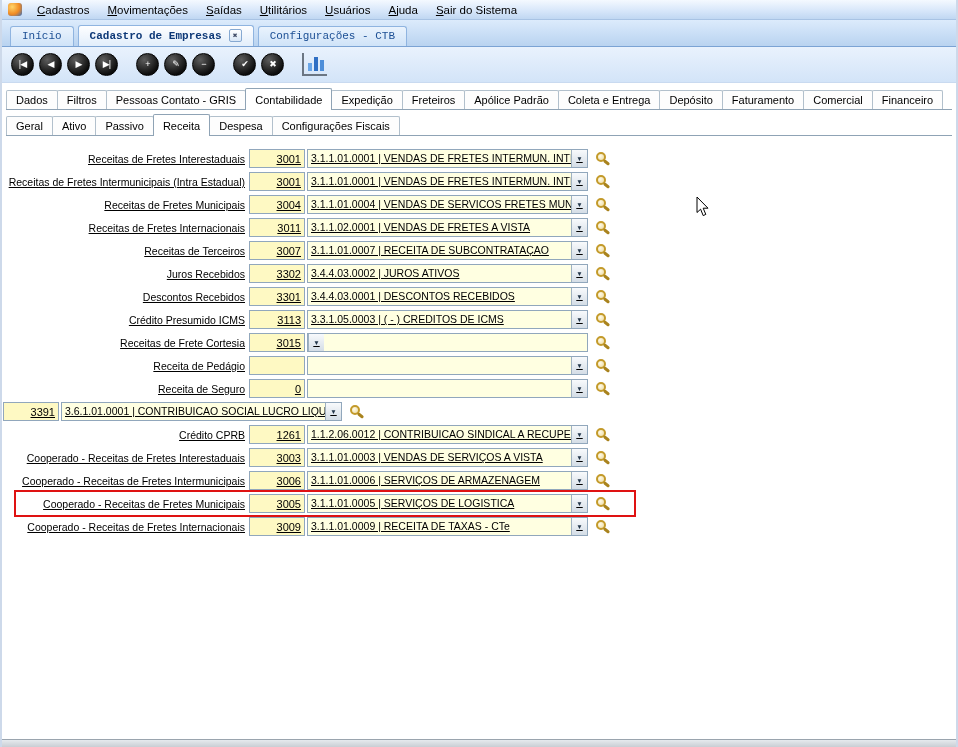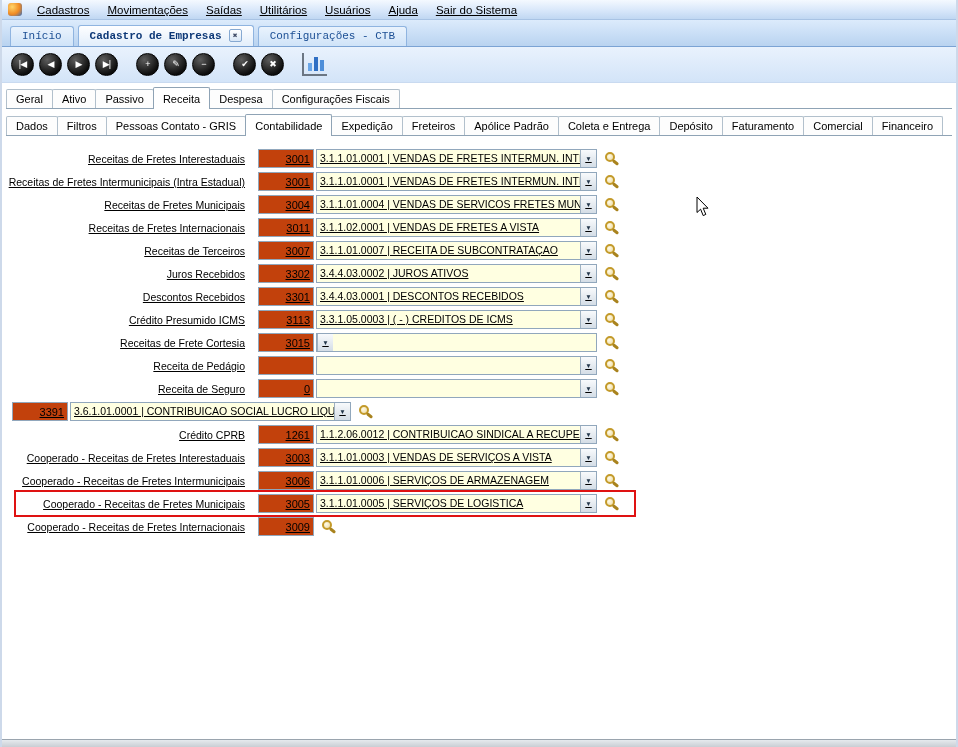--- a/index.html
+++ b/index.html
@@ -5,21 +5,21 @@
   *{box-sizing:border-box;margin:0;padding:0;}
   html,body{background:#eceff3;}
   body{font-family:"Liberation Sans","DejaVu Sans",sans-serif;}
   .window{position:relative;width:958px;height:747px;background:#ffffff;overflow:hidden;
           border-left:2px solid #cdd9ea;border-right:2px solid #cdd9ea;}
   
   .menubar{height:20px;background:linear-gradient(#f4f9ff,#d8e7fa 55%,#c0d7f2);
            display:flex;align-items:center;padding:0 4px;border-bottom:1px solid #a8c3e4;}
   .app-icon{width:14px;height:13px;border-radius:3px;flex:0 0 auto;
             background:radial-gradient(circle at 30% 30%,#ffd66b,#f08a24 55%,#2f6bbf);margin:0 6px 0 2px;}
-  .menu-items{display:flex;align-items:flex-end;text-decoration:underline;}
+  .menu-items{display:flex;align-items:flex-end;}
   .menu-item{font-size:11.5px;color:#000;padding:2px 9px;cursor:default;white-space:nowrap;}
   .menu-item::first-letter{text-decoration:underline;}
   
   .doc-tabbar{height:27px;background:linear-gradient(#dcebfc,#b9d3f0);display:flex;align-items:flex-end;
               padding:4px 0 0 8px;border-bottom:1px solid #7ba3d4;}
   .doc-tab{display:flex;align-items:center;gap:6px;font-size:11px;color:#1c4f94;cursor:default;
            background:linear-gradient(#eaf3fd,#cfe3f8);border:1px solid #8fb4e0;border-bottom:none;
            border-radius:3px 3px 0 0;padding:3px 11px 4px;margin-right:4px;white-space:nowrap;font-family:Liberation Mono, monospace;}
   .doc-tab.active{background:linear-gradient(#fefeff,#e2eefb);color:#0d3877;font-weight:bold;gap:7px;}
   .tab-close{width:13px;height:13px;line-height:11px;text-align:center;font-size:8px;font-weight:normal;
@@ -43,21 +43,21 @@
   .main-strip{margin-top:5px;}
   .sub-strip{margin-top:4px;}
   .tabstrip .tab{padding:3px 9px;border:1px solid #b2c0cc;border-bottom:none;background:#fdfdfd;color:#000;
                  margin-right:-1px;border-radius:2px 2px 0 0;position:relative;white-space:nowrap;cursor:default;}
   .tabstrip .tab.selected{padding-top:5px;padding-bottom:4px;margin-bottom:-1px;border-color:#8fa3b5;
                           background:#ffffff;z-index:2;}
   
   .form-area{margin-top:11px;}
   .form-row{position:relative;display:flex;align-items:center;height:23px;text-decoration:underline;}
   .row-label{width:246px;text-align:right;padding-right:3px;font-size:10.5px;color:#000;white-space:nowrap;overflow:hidden;}
-  .code-input{width:56px;height:19px;margin-left:10px;background:#c2410c;border:1px solid #91a7bc;
+  .code-input{width:56px;height:19px;margin-left:1px;background:#fef9c3;border:1px solid #91a7bc;
               font-size:11px;text-align:right;padding:0 3px;font-family:inherit;color:#000;}
   .combo{margin-left:2px;width:281px;height:19px;background:#ffffe1;border:1px solid #91a7bc;
          display:flex;align-items:stretch;cursor:default;}
   .combo-text{flex:1;font-size:10.5px;line-height:17px;padding-left:3px;overflow:hidden;white-space:nowrap;color:#000;}
   .combo-btn{width:16px;display:flex;align-items:center;justify-content:center;font-size:6.5px;color:#23364a;
              background:linear-gradient(#f8fafc,#d4dde6);border-left:1px solid #9fb1c1;}
   .magnifier-wrap{margin-left:6px;width:20px;height:20px;position:relative;flex:0 0 auto;cursor:default;}
   .magnifier{position:absolute;left:2px;top:3px;width:10px;height:10px;border:2px solid #c39a2a;border-radius:50%;
              background:radial-gradient(circle at 35% 35%,#fffbe8,#ecd9a0);}
   .magnifier::after{content:"";position:absolute;width:7px;height:3px;border-radius:2px;background:#a9831e;
@@ -110,44 +110,44 @@
       <div class="round-btn">−</div>
       <div class="group-start round-btn">✔</div>
       <div class="round-btn">✖</div>
       <div class="group-start chart-btn">
         <span class="bar b1"></span>
         <span class="bar b2"></span>
         <span class="bar b3"></span>
       </div>
     </div>
 
-  <div class="tabstrip sub-strip" id="sub-tabs">
-      <div class="tab">Geral</div>
-      <div class="tab">Ativo</div>
-      <div class="tab">Passivo</div>
-      <div class="tab selected">Receita</div>
-      <div class="tab">Despesa</div>
-      <div class="tab">Configurações Fiscais</div>
-    </div>
-
   <div class="tabstrip main-strip" id="main-tabs">
       <div class="tab">Dados</div>
       <div class="tab">Filtros</div>
       <div class="tab">Pessoas Contato - GRIS</div>
       <div class="tab selected">Contabilidade</div>
       <div class="tab">Expedição</div>
       <div class="tab">Freteiros</div>
       <div class="tab">Apólice Padrão</div>
       <div class="tab">Coleta e Entrega</div>
       <div class="tab">Depósito</div>
       <div class="tab">Faturamento</div>
       <div class="tab">Comercial</div>
       <div class="tab">Financeiro</div>
     </div>
 
+  <div class="tabstrip sub-strip" id="sub-tabs">
+      <div class="tab">Geral</div>
+      <div class="tab">Ativo</div>
+      <div class="tab">Passivo</div>
+      <div class="tab selected">Receita</div>
+      <div class="tab">Despesa</div>
+      <div class="tab">Configurações Fiscais</div>
+    </div>
+
   <div class="form-area" id="form-rows">
   <div class="form-row">
     <div class="row-label">Receitas de Fretes Interestaduais</div>
     <input class="code-input" value="3001" style="">
     <div class="combo">
       <span class="combo-text">3.1.1.01.0001 | VENDAS DE FRETES INTERMUN. INTEREST</span>
       <span class="combo-btn">▼</span>
     </div>
     <span class="magnifier-wrap">
       <span class="magnifier"></span>
@@ -329,20 +329,24 @@
     </div>
     <span class="magnifier-wrap">
       <span class="magnifier"></span>
     </span>
   <div class="highlight-box"></div>
       </div>
 
   <div class="form-row">
     <div class="row-label">Cooperado - Receitas de Fretes Internacionais</div>
     <input class="code-input" value="3009" style="">
+    <div class="combo">
+      <span class="combo-text">3.1.1.01.0009 | RECEITA DE TAXAS  - CTe</span>
+      <span class="combo-btn">▼</span>
+    </div>
     <span class="magnifier-wrap">
       <span class="magnifier"></span>
     </span>
   </div>
 </div>
 
   <svg class="cursor" width="13" height="20" viewBox="0 0 13 20">
     <path d="M1 0 L1 15.5 L4.6 12.2 L7.2 18.6 L9.8 17.4 L7.2 11.2 L12 11.2 Z" fill="#ffffff" stroke="#000000" stroke-width="1"></path>
   </svg>
 

